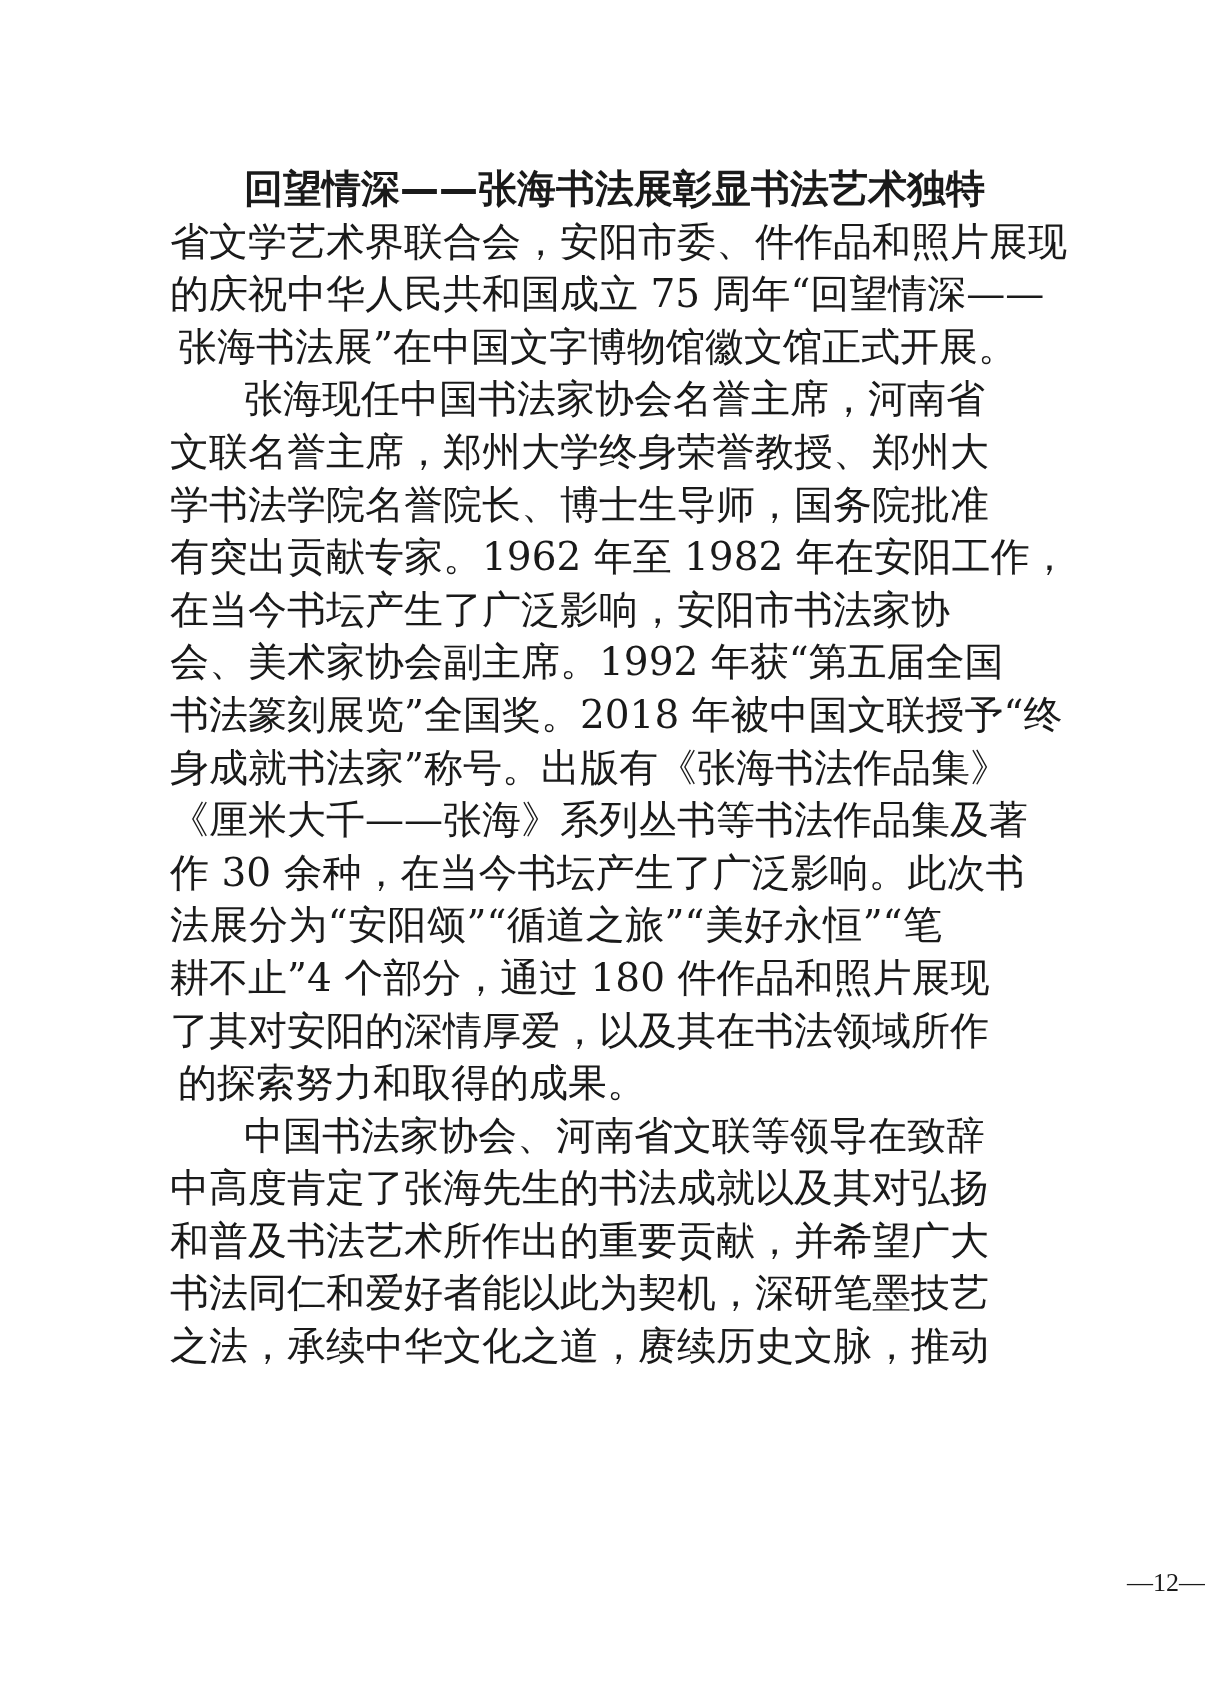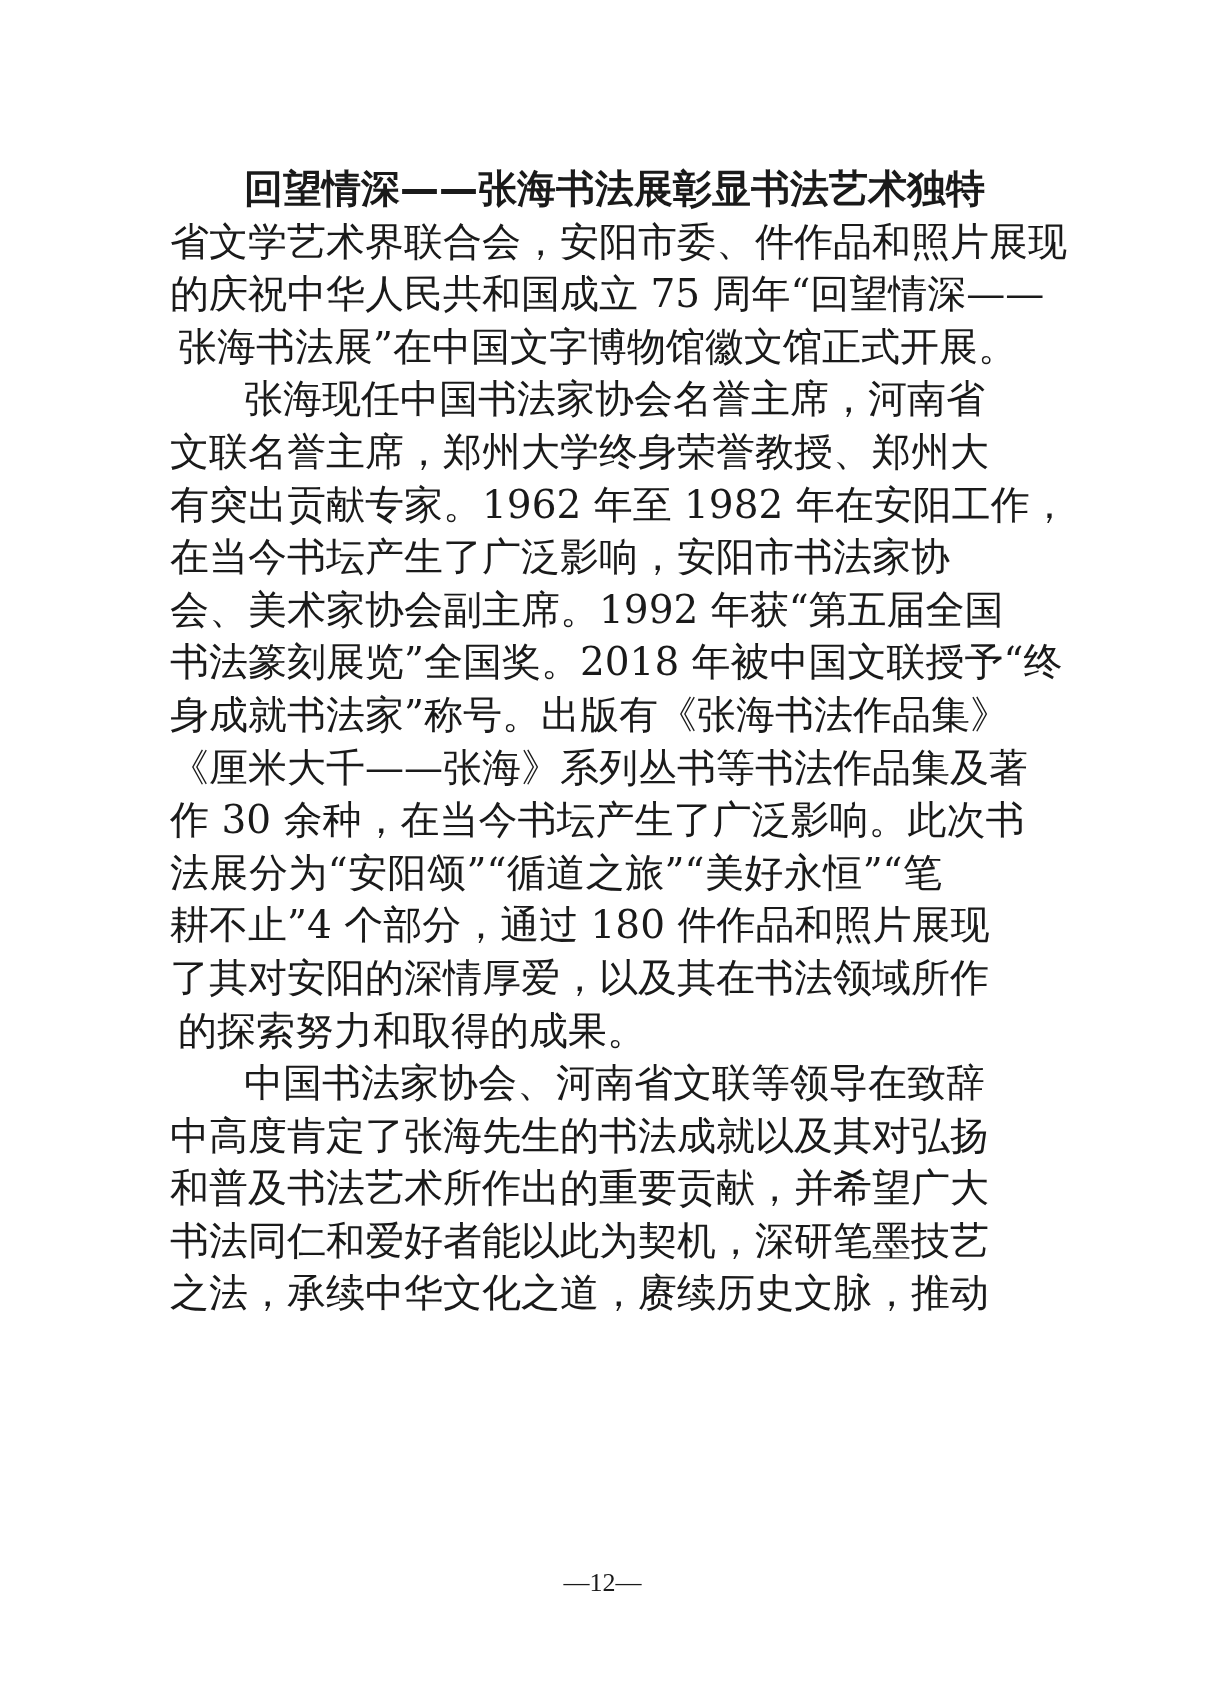--- a/index.html
+++ b/index.html
@@ -46,40 +46,41 @@
     }
     .bold {
       font-family: "DejaVu Sans", "Liberation Sans", sans-serif;
       font-weight: 700;
     }
     .page-number {
       position: absolute;
       left: 0;
       width: 1205px;
       top: 1568px;
-      text-align: center;
+      text-align: right;
       font-size: 26px;
       font-family: "Liberation Serif", "DejaVu Serif", serif;
     }
   </style>
 </head>
 <body>
 
 <div class="page">
   <div class="text-block">
 
     <div class="line indent bold">
       <span>回望情深——张海书法展彰显书法艺术独特</span>
     </div>
     <div class="line">省文学艺术界联合会，安阳市委、件作品和照片展现</div>
     <div class="line">的庆祝中华人民共和国成立 75 周年“回望情深——</div>
     <div class="line last">张海书法展”在中国文字博物馆徽文馆正式开展。</div>
 
     <div class="line indent">张海现任中国书法家协会名誉主席，河南省</div>
     <div class="line">文联名誉主席，郑州大学终身荣誉教授、郑州大</div>
+    <div class="line">学书法学院名誉院长、博士生导师，国务院批准</div>
     <div class="line">有突出贡献专家。1962 年至 1982 年在安阳工作，</div>
     <div class="line">在当今书坛产生了广泛影响，安阳市书法家协</div>
     <div class="line">会、美术家协会副主席。1992 年获“第五届全国</div>
     <div class="line">书法篆刻展览”全国奖。2018 年被中国文联授予“终</div>
     <div class="line">身成就书法家”称号。出版有《张海书法作品集》</div>
     <div class="line">《厘米大千——张海》系列丛书等书法作品集及著</div>
     <div class="line">作 30 余种，在当今书坛产生了广泛影响。此次书</div>
     <div class="line">法展分为“安阳颂”“循道之旅”“美好永恒”“笔</div>
     <div class="line">耕不止”4 个部分，通过 180 件作品和照片展现</div>
     <div class="line">了其对安阳的深情厚爱，以及其在书法领域所作</div>

